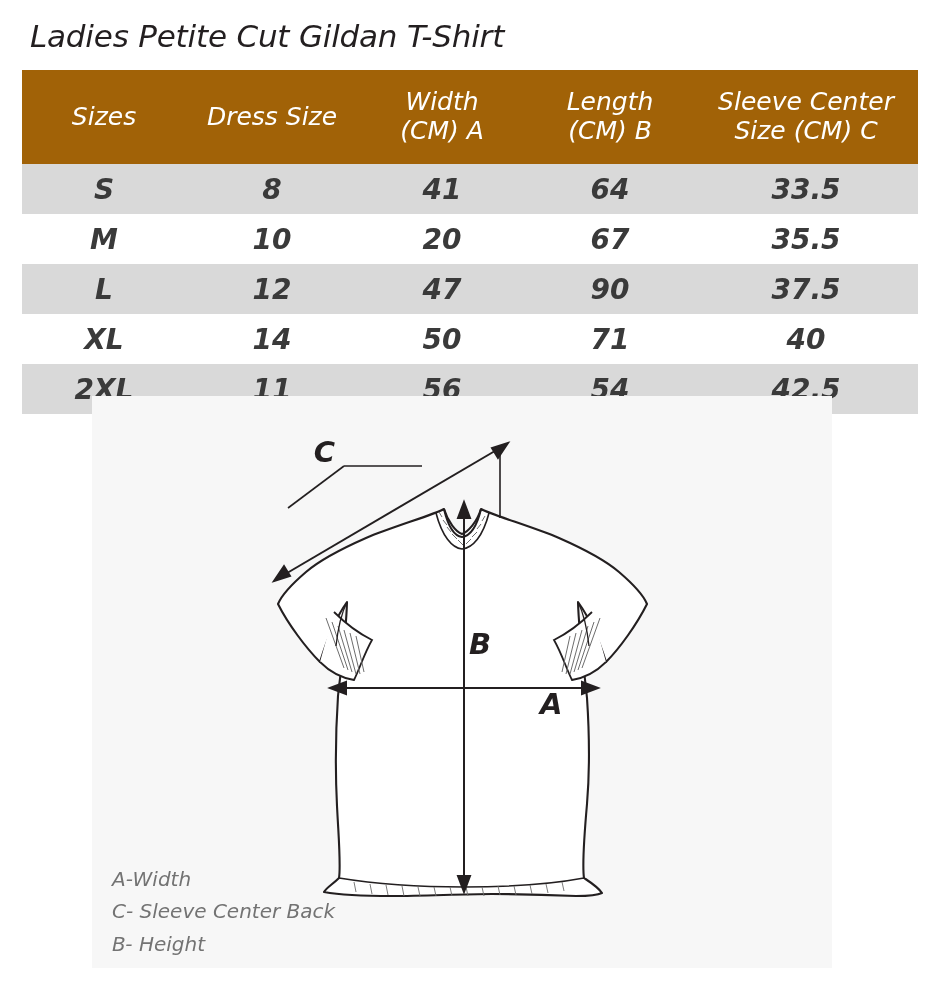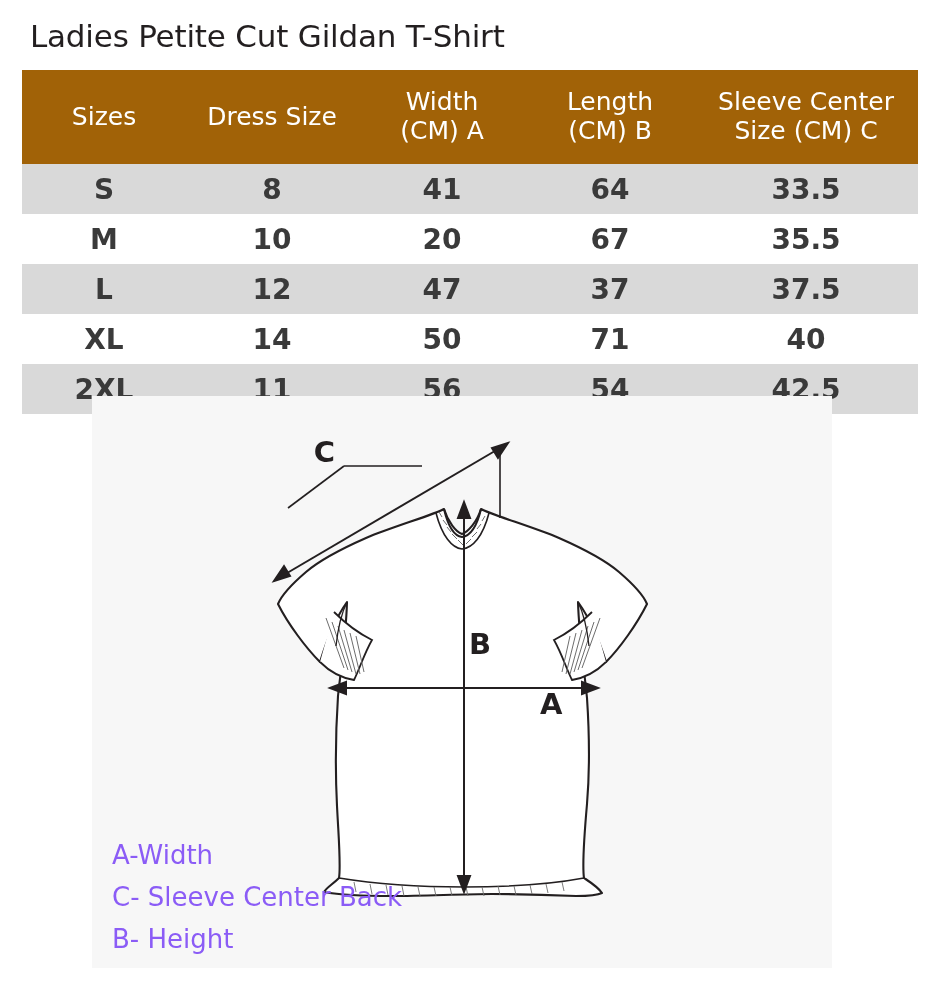--- a/index.html
+++ b/index.html
@@ -13,20 +13,21 @@
     font-family: "DejaVu Sans", sans-serif;
     color: #231f20;
     position: relative;
     overflow: hidden;
   }
   .page {
     width: 940px;
     height: 847px;
     position: relative;
     box-sizing: border-box;
+    font-style: italic;
   }
   .title {
     position: absolute;
     left: 30px;
     top: 18px;
     font-size: 31px;
     font-weight: 400;
     letter-spacing: -0.2px;
     color: #231f20;
     white-space: nowrap;
@@ -85,22 +86,22 @@
     display: block;
   }
   .legend {
     position: absolute;
     left: 20px;
     bottom: 8px;
     font-size: 0;
   }
   .legend div {
     font-family: "DejaVu Sans", sans-serif;
-    font-size: 26px;
-    color: #8b5cf6;
+    font-size: 20px;
+    color: #737373;
     line-height: 1.62;
     white-space: nowrap;
   }
 </style>
 </head>
 <body>
 
 <div class="page">
 
   <div class="title">Ladies Petite Cut Gildan T-Shirt</div>
@@ -147,21 +148,21 @@
         <td>M</td>
         <td>10</td>
         <td>20</td>
         <td>67</td>
         <td>35.5</td>
       </tr>
       <tr class="row-odd">
         <td>L</td>
         <td>12</td>
         <td>47</td>
-        <td>37</td>
+        <td>90</td>
         <td>37.5</td>
       </tr>
       <tr class="row-even">
         <td>XL</td>
         <td>14</td>
         <td>50</td>
         <td>71</td>
         <td>40</td>
       </tr>
       <tr class="row-odd">

